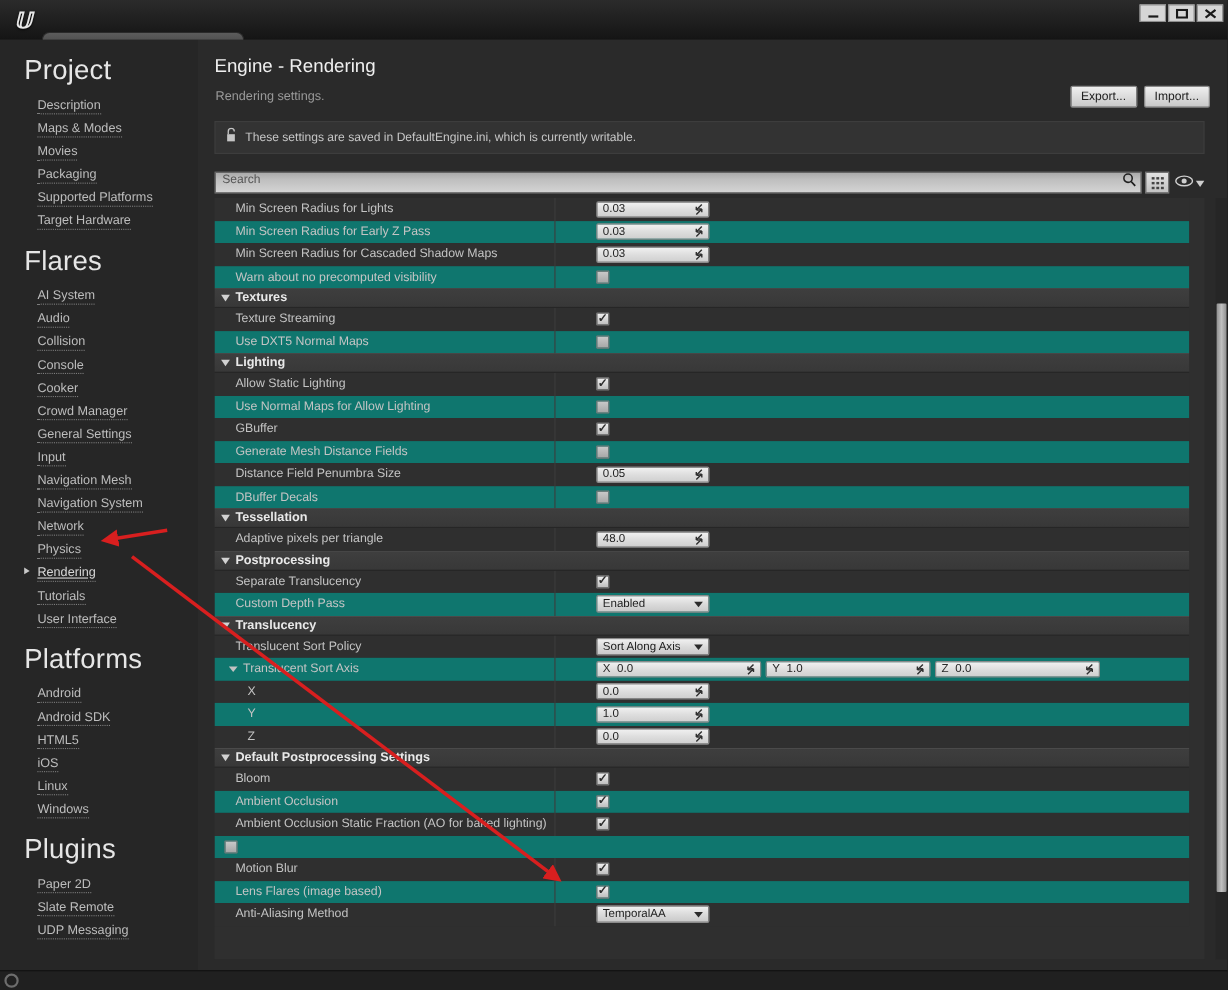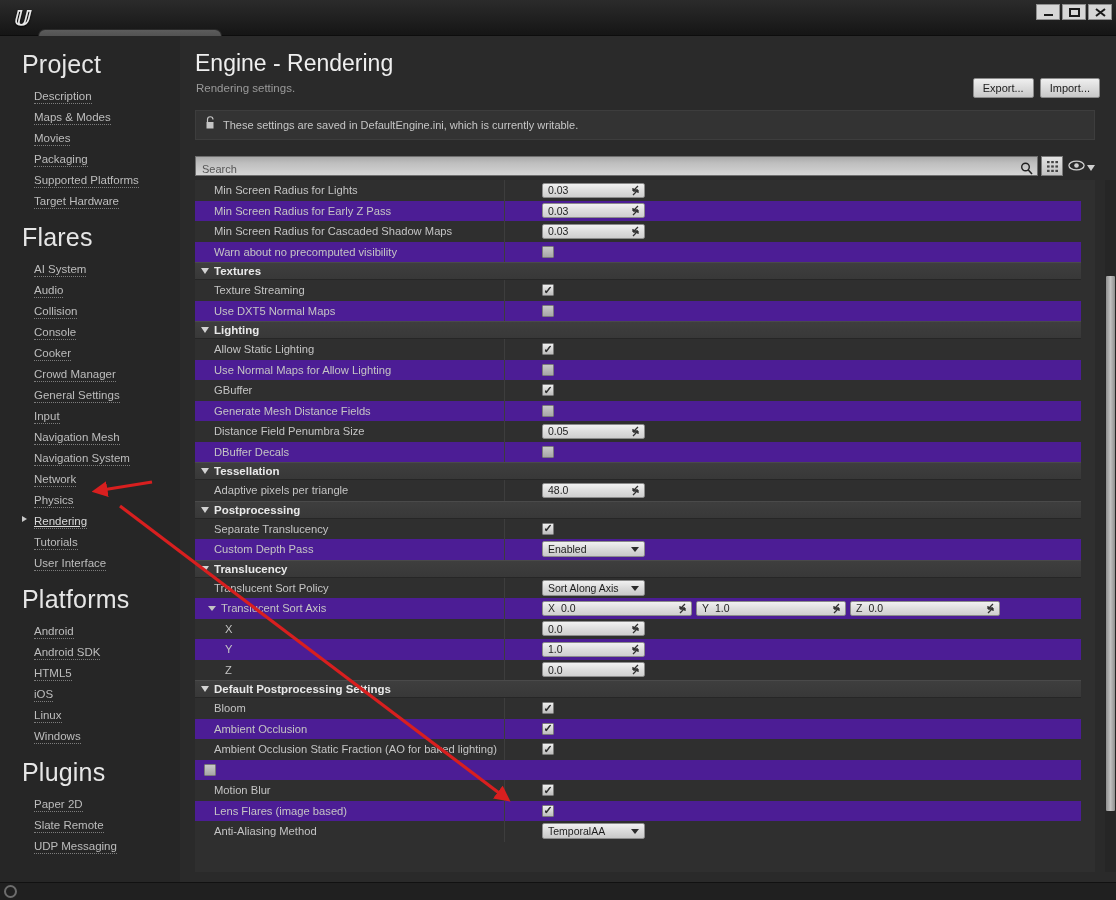--- a/index.html
+++ b/index.html
@@ -79,21 +79,21 @@
     border-top:3.5px solid transparent;border-bottom:3.5px solid transparent;
   }
 
   
   .main {
     position:absolute; left:180px; top:36px; width:936px; height:846px;
     background:#2a2a2a;
   }
   .page-title {
     position:absolute; left:15px; top:14px;
-    color:#efefef; font-size:23px; font-weight:normal;
+    color:#efefef; font-size:17px; font-weight:normal;
   }
   .page-subtitle {
     position:absolute; left:16px; top:46px;
     color:#9a9a9a; font-size:11.5px;
   }
   .hdr-buttons { position:absolute; right:16px; top:42px; display:flex; gap:6px; }
   .hdr-btn {
     background:linear-gradient(to bottom,#efefef 0%,#dcdcdc 48%,#c8c8c8 100%);
     border:1px solid #8a8a8a; color:#202020;
     font-size:11px; padding:3px 9px; border-radius:2px; cursor:pointer;
@@ -107,21 +107,21 @@
   .notice-icon { width:18px; color:#c5c5c5; }
   .notice-text { color:#c6c6c6; font-size:11px; }
 
   .searchbar {
     position:absolute; left:15px; top:120px; width:900px; height:20px;
     display:flex; align-items:stretch;
   }
   .search-input-wrap {
     flex:1; position:relative;
     background:linear-gradient(to bottom,#a9a9a9 0%,#bfbfbf 35%,#d4d4d4 100%);
-    border:1px solid #6e6e6e; display:flex; align-items:flex-end;
+    border:1px solid #6e6e6e; display:flex; align-items:flex-start;
   }
   .search-input-wrap input {
     flex:1; border:none; outline:none; background:transparent;
     font-family:"Liberation Sans", sans-serif; font-size:11px;
     color:#2a2a2a; padding-left:6px;
   }
   .search-input-wrap input::placeholder { color:#555; }
   .search-magnifier { width:22px; display:flex; align-items:center; justify-content:center; }
   .tool-btn {
     width:22px; margin-left:3px;
@@ -145,21 +145,21 @@
     border-top:1px solid #4a4a4a; border-bottom:1px solid #262626;
     display:flex; align-items:center; padding-left:6px;
     color:#e9e9e9; font-size:11.5px; font-weight:bold;
   }
   .sec-tri {
     width:0;height:0;margin-right:5px;
     border-left:4.5px solid transparent;border-right:4.5px solid transparent;
     border-top:6px solid #d2d2d2;
   }
   .row { display:flex; height:20.5px; align-items:center;gap:28px; }
-  .row.odd  { background:#4c1d95; }
+  .row.odd  { background:#0f766e; }
   .row.even { background:#2f2f2f; }
   .row-label {
     width:310px; color:#c4c4c4; font-size:11.2px;
     padding-left:19px; white-space:nowrap; overflow:hidden;
     border-right:1px solid #3d3d3d; height:20.5px;
     display:flex; align-items:center;
   }
   .row-label.indent1 { padding-left:19px; }
   .row-label.indent2 { padding-left:30px; }
   .row-label.subgroup { padding-left:13px; }

